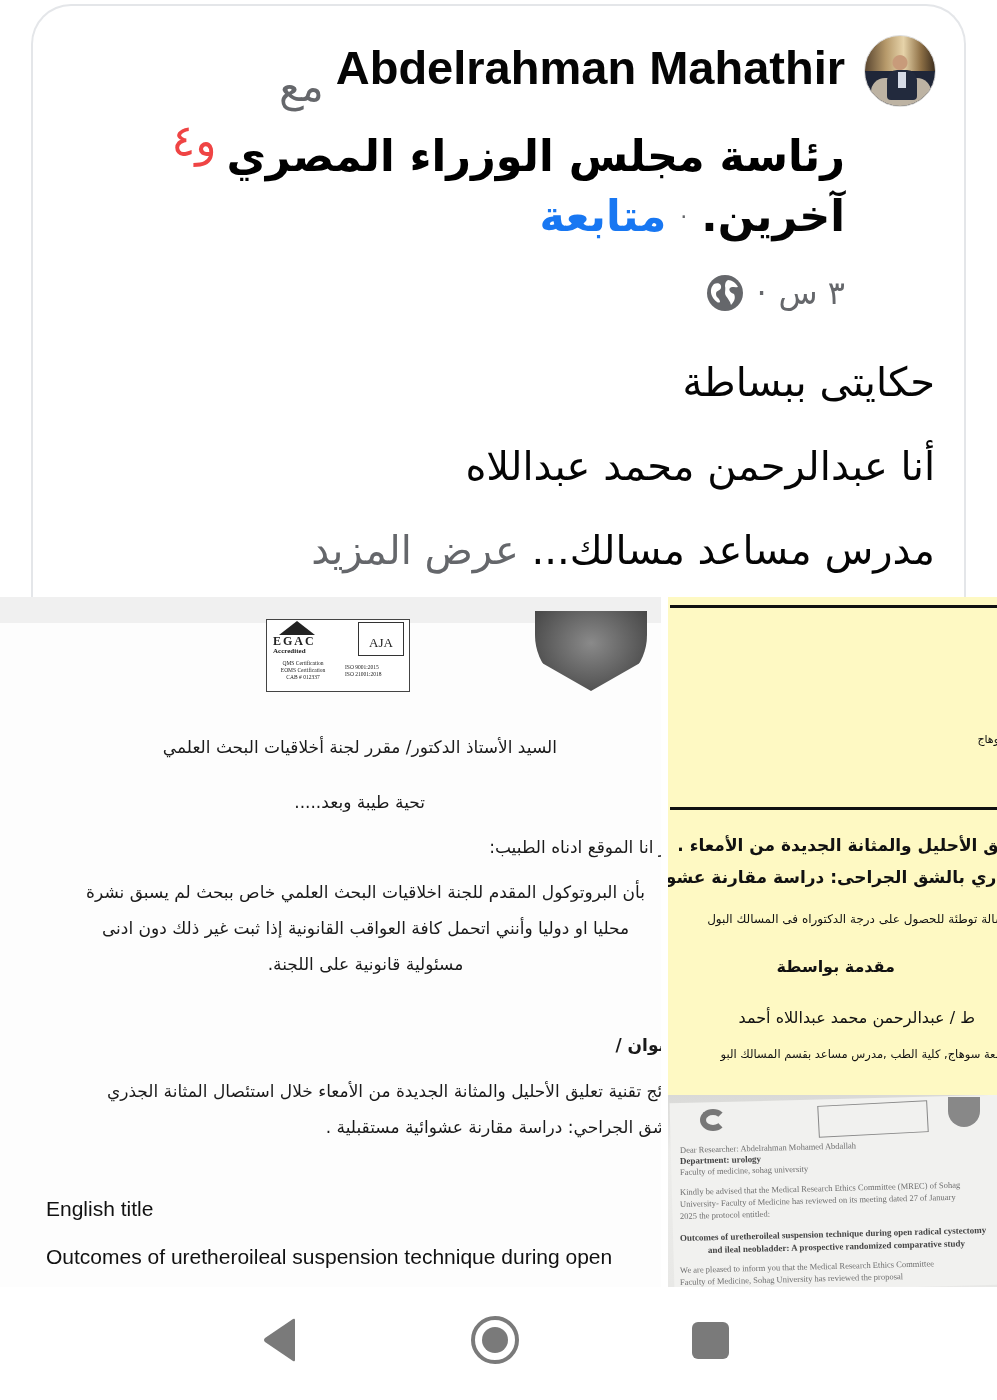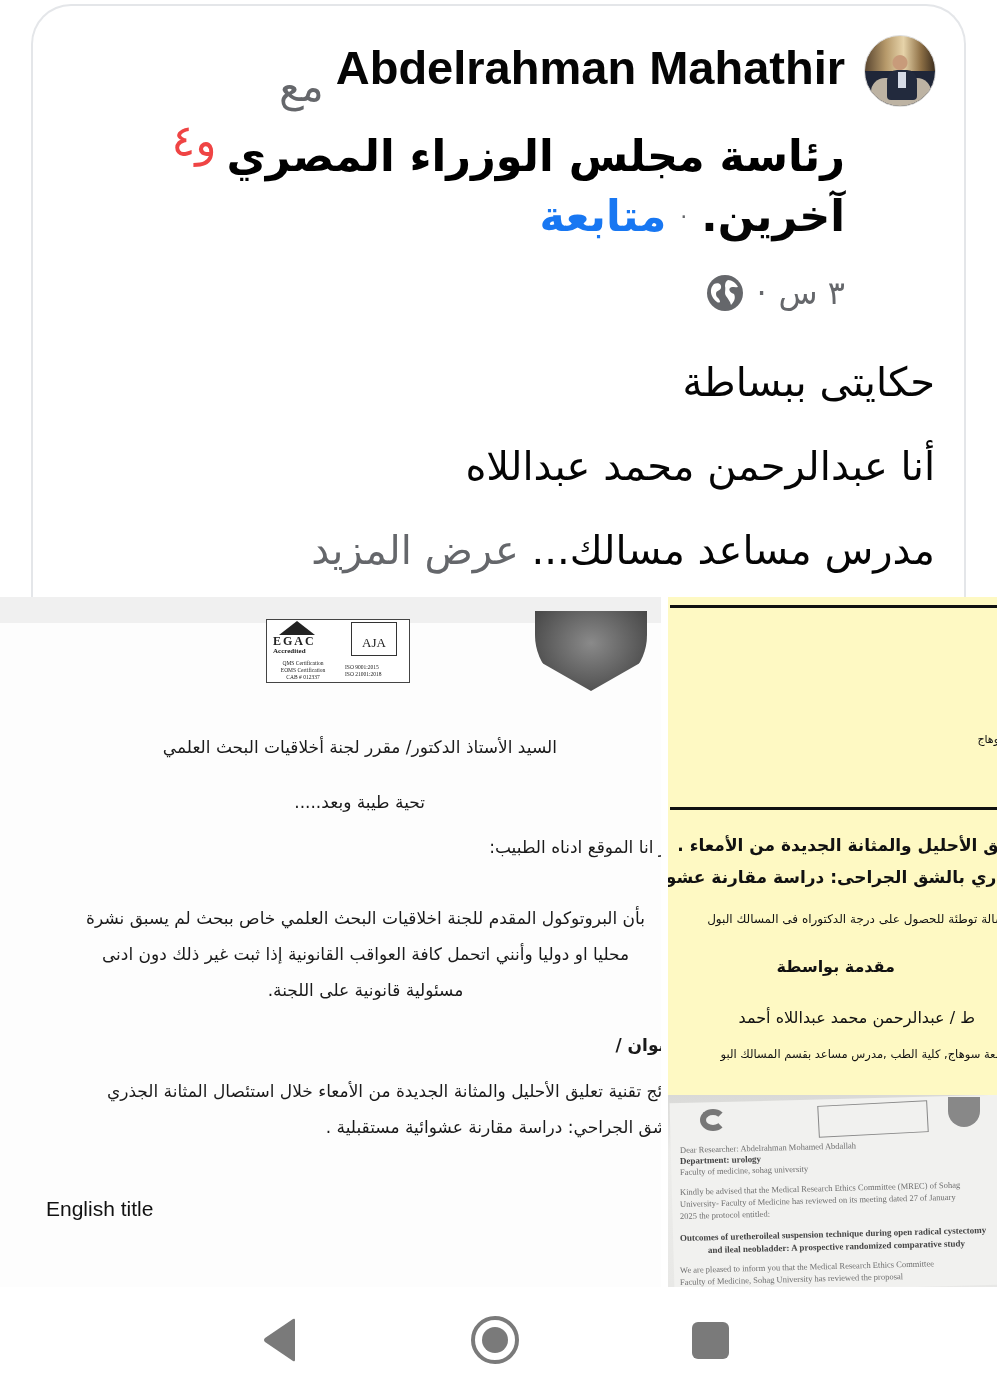--- a/index.html
+++ b/index.html
@@ -69,41 +69,41 @@
   
   .doc-left {
     position: absolute; left: 0; top: 597px; width: 661px; height: 690px; background: #fdfdfd; overflow: hidden;
   }
   .doc-left .topbar { position: absolute; left: 0; top: 0; width: 661px; height: 26px; background: #f0f0f0; }
   .doc-right {
     position: absolute; left: 668px; top: 597px; width: 329px; height: 690px; background: #fef9c3; overflow: hidden;
   }
 
   .cert-box {
-    position: absolute; left: 266px; top: 22px; width: 144px; height: 64px;
+    position: absolute; left: 266px; top: 22px; width: 144px; height: 73px;
     border: 1.5px solid #444; background: #fff; font-family: "Liberation Serif", serif; color: #222;
   }
   .cert-box .egac { position: absolute; left: 6px; top: 14px; font-size: 12px; letter-spacing: 2px; font-weight: 700; }
   .cert-box .acc { position: absolute; left: 6px; top: 27px; font-size: 7px; font-weight: 700; }
   .cert-box .qms { position: absolute; left: 4px; top: 40px; font-size: 5.5px; line-height: 7px; text-align: center; width: 64px; }
-  .cert-box .aja { position: absolute; left: 84px; top: 2px; width: 46px; height: 34px; border: 1px solid #333; font-size: 13px; text-align: center; padding-top: 12px; }
+  .cert-box .aja { position: absolute; left: 91px; top: 2px; width: 46px; height: 34px; border: 1px solid #333; font-size: 13px; text-align: center; padding-top: 12px; }
   .cert-box .iso { position: absolute; left: 78px; top: 44px; font-size: 5.5px; line-height: 7px; }
   .mountain-icon { position: absolute; left: 12px; top: 1px; width: 0; height: 0; border-left: 18px solid transparent; border-right: 18px solid transparent; border-bottom: 14px solid #222; }
 
   .uni-seal {
     position: absolute; left: 535px; top: 14px; width: 112px; height: 80px;
     background: radial-gradient(ellipse at 50% 40%, #8a8a8a 0%, #5a5a5a 60%, #3b3b3b 100%);
     border-radius: 0 0 56px 56px; clip-path: polygon(0 0,100% 0,100% 60%,50% 100%,0 60%);
   }
 
   .doc-text { position: absolute; direction: rtl; white-space: nowrap; font-family: "DejaVu Sans", sans-serif; color: #1a1a1a; }
   .salutation { right: 104px; top: 140px; font-size: 17px; }
   .greeting { right: 236px; top: 195px; font-size: 17px; }
   .declare { right: -6px; top: 240px; font-size: 17px; }
-  .declare-body { right: 16px; top: 277px; font-size: 17px; line-height: 36px; text-align: center; margin-top: 26px; }
+  .declare-body { right: 16px; top: 277px; font-size: 17px; line-height: 36px; text-align: center; }
   .title-label { right: -4px; top: 438px; font-size: 17px; font-weight: 700; }
   .ar-title { right: -6px; top: 476px; font-size: 17px; line-height: 36px; text-align: right; }
   .en-title-label { left: 46px; top: 600px; direction: ltr; font-family: "Liberation Sans", sans-serif; font-size: 21px; color: #111; }
   .en-title { left: 46px; top: 648px; direction: ltr; font-family: "Liberation Sans", sans-serif; font-size: 21px; color: #111; }
 
   .rule { position: absolute; left: 2px; width: 329px; height: 3px; background: #111; }
   .r-text { position: absolute; direction: rtl; white-space: nowrap; font-family: "DejaVu Sans", sans-serif; color: #111; }
   .r-sohag { right: -2px; top: 136px; font-size: 11px; }
   .r-title { right: -8px; top: 232px; font-size: 17px; font-weight: 700; line-height: 32px; }
   .r-thesis { right: -8px; top: 315px; font-size: 12px; }
@@ -201,20 +201,21 @@
     <div>بأن البروتوكول المقدم للجنة اخلاقيات البحث العلمي خاص ببحث لم يسبق نشرة</div>
     <div>محليا او دوليا وأنني اتحمل كافة العواقب القانونية إذا ثبت غير ذلك دون ادنى</div>
     <div>مسئولية قانونية على اللجنة.</div>
   </div>
   <div class="doc-text title-label">نوان /</div>
   <div class="doc-text ar-title">
     <div>ائج تقنية تعليق الأحليل والمثانة الجديدة من الأمعاء خلال استئصال المثانة الجذري</div>
     <div>شق الجراحي: دراسة مقارنة عشوائية مستقبلية .</div>
   </div>
   <div class="doc-text en-title-label">English title</div>
+  <div class="doc-text en-title">Outcomes of uretheroileal suspension technique during open</div>
 </div>
 
 <div class="doc-right">
   <div class="rule" style="top:8px;"></div>
   <div class="r-text r-sohag">وهاج</div>
   <div class="rule" style="top:210px;"></div>
   <div class="r-text r-title">
     <div>يق الأحليل والمثانة الجديدة من الأمعاء .</div>
     <div>ذري بالشق الجراحى: دراسة مقارنة عشوا</div>
   </div>

